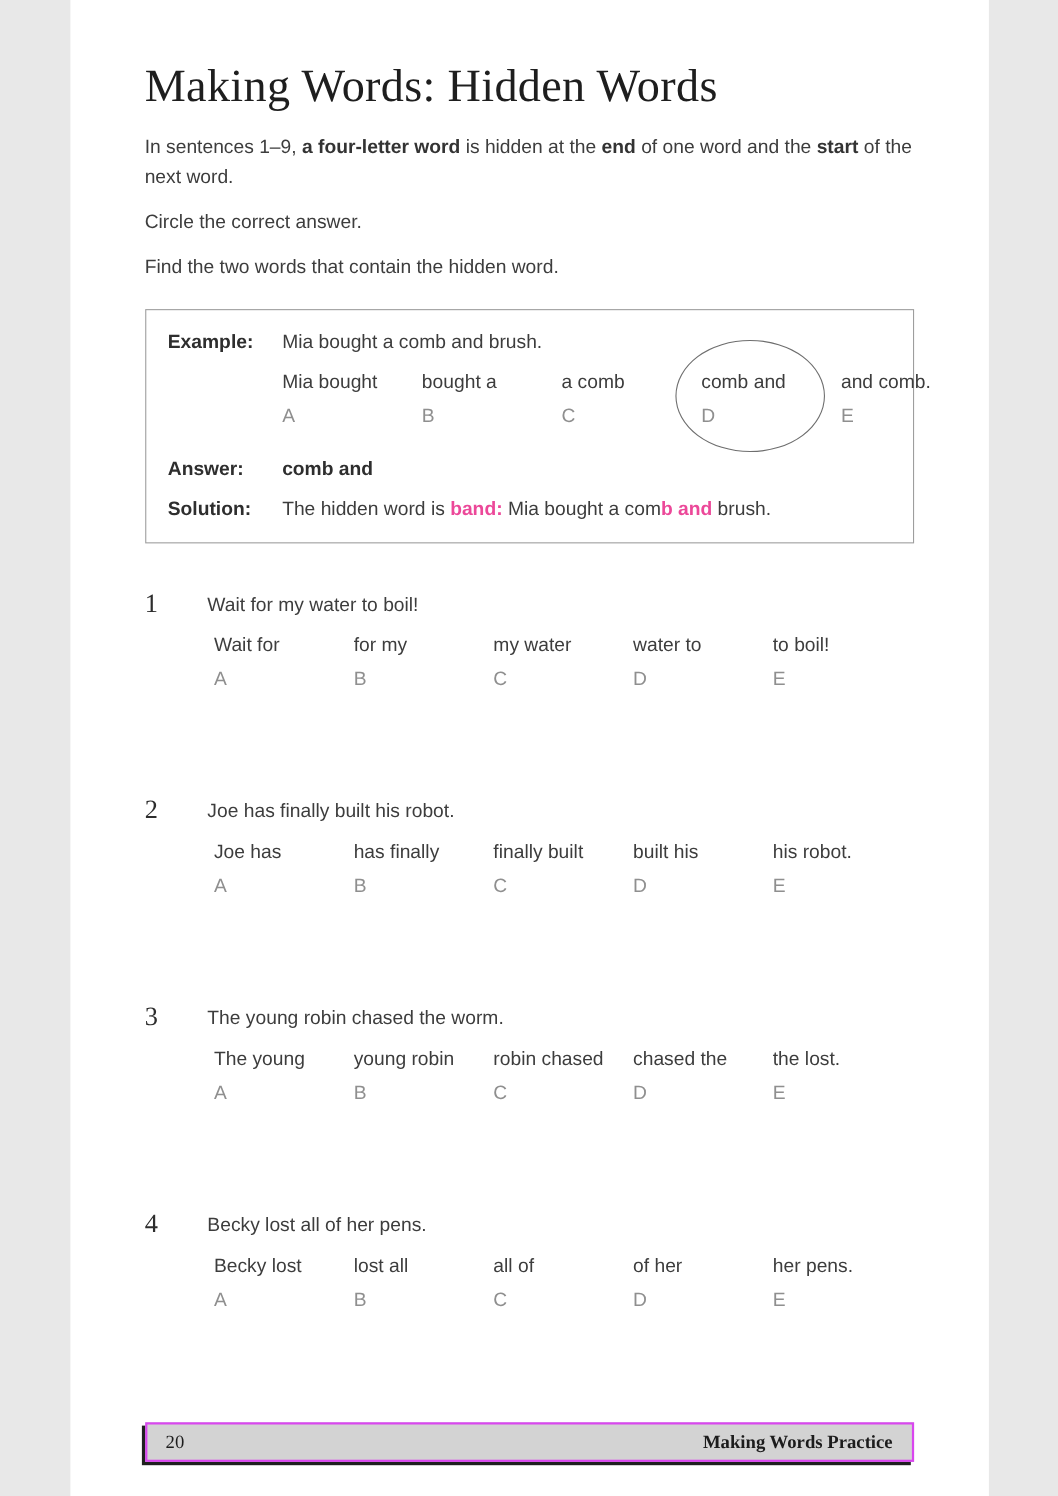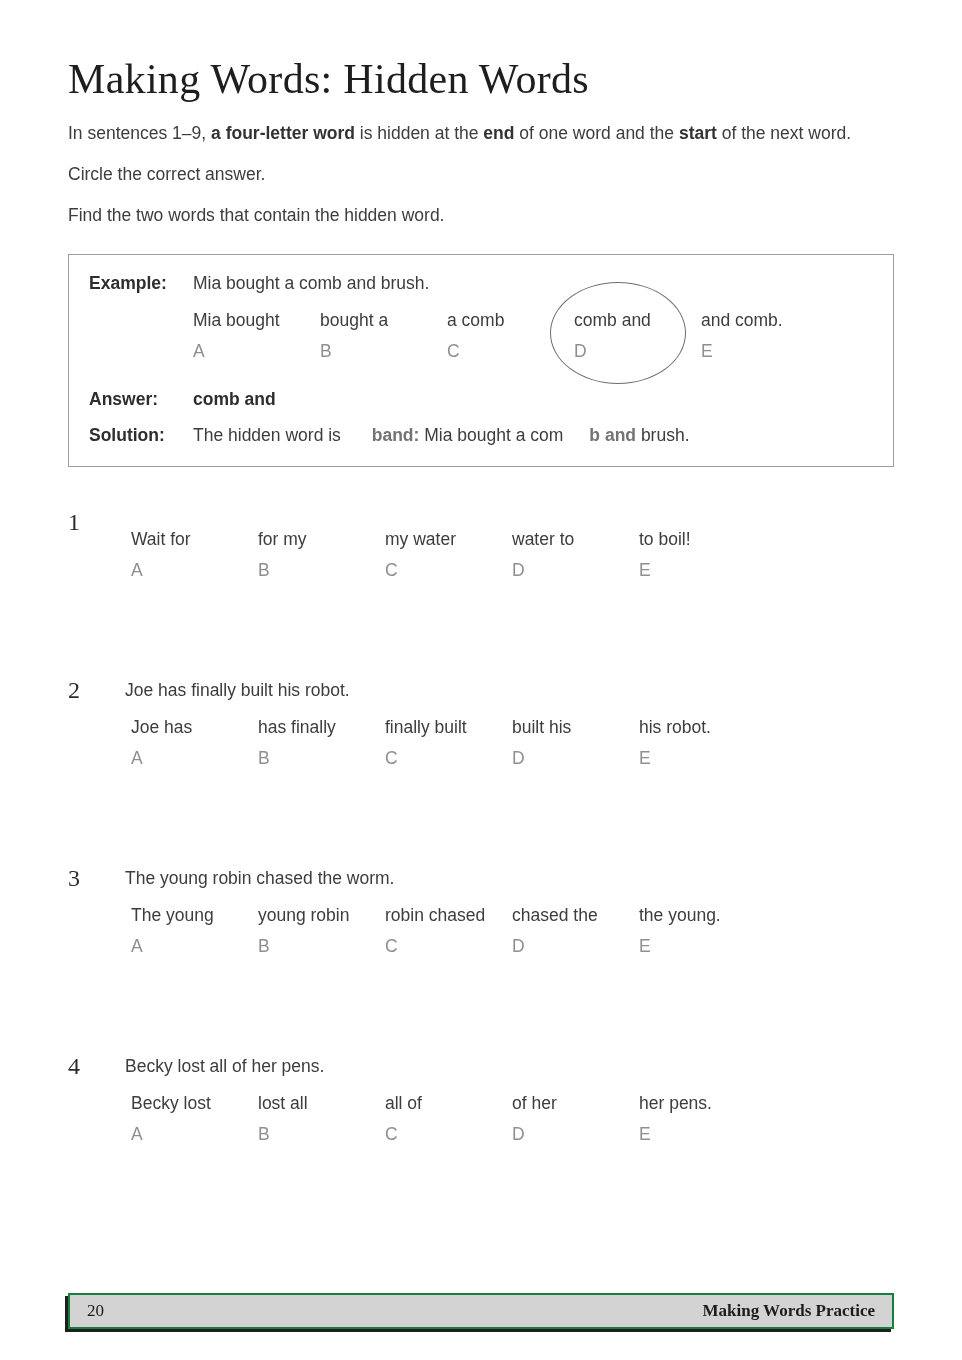--- a/index.html
+++ b/index.html
@@ -1,19 +1,19 @@
 <!DOCTYPE html>
 <html><head>
 <meta charset="utf-8">
 <style>
   * { box-sizing: border-box; }
   html, body { margin: 0; padding: 0; background: #e8e8e8; }
   .page {
     position: relative;
-    width: 962px;
+    width: 835px;
     height: 1360px;
     margin: 0 auto;
     background: #ffffff;
     font-family: "Liberation Sans", sans-serif;
     color: #3d3d3d;
     overflow: hidden;
   }
   .content { padding: 56px 68px 0 68px; }
 
   .title {
@@ -71,21 +71,21 @@
     width: 136px;
     height: 102px;
     border: 1.5px solid #6e6e6e;
     border-radius: 50%;
     pointer-events: none;
   }
 
   .ex-answer-row { margin-bottom: 15px; }
   .ex-answer { font-weight: 700; font-size: 17.5px; color: #2e2e2e; }
   .ex-solution { font-size: 17.5px; }
-  .ex-solution b { color: #737373; margin-left: 26px; }
+  .ex-solution b { color: #ec4899; }
 
   
   #questions { margin-top: 45px; }
   .question { display: flex; }
   .question + .question { margin-top: 100px; }
   .q-num {
     flex: none;
     width: 57px;
     font-family: "Liberation Serif", serif;
     font-size: 24px;
@@ -97,21 +97,21 @@
   .q-opts { margin: 17px 0 0 6px; }
 
   
   .footer-bar {
     position: absolute;
     left: 68px;
     right: 68px;
     bottom: 31px;
     height: 36px;
     background: #d3d3d3;
-    border: 2px solid #15803d;
+    border: 2px solid #d946ef;
     box-shadow: -3px 3px 0 #1f1f1f;
     display: flex;
     align-items: center;
     justify-content: space-between;
     padding: 0 17px;
     font-family: "Liberation Serif", serif;
     font-size: 17px;
     color: #1c1c1c;
   }
   .footer-label { font-weight: 700; }
@@ -176,20 +176,21 @@
       <div class="ex-row">
         <span class="ex-label">Solution:</span>
         <span class="ex-solution"><span>The hidden word is </span><b>band:</b><span> Mia bought a com</span><b>b and</b><span> brush.</span></span>
       </div>
     </div>
 
     <div id="questions">
   <div class="question">
     <div class="q-num">1</div>
     <div class="q-body">
+      <div class="q-sentence">Wait for my water to boil!</div>
       <div class="opts q-opts">
   <div class="opt">
 
     <div class="opt-word">Wait for</div>
     <div class="opt-letter">A</div>
   </div>
 
   <div class="opt">
 
     <div class="opt-word">for my</div>
@@ -279,21 +280,21 @@
   </div>
 
   <div class="opt">
 
     <div class="opt-word">chased the</div>
     <div class="opt-letter">D</div>
   </div>
 
   <div class="opt">
 
-    <div class="opt-word">the young.</div>
+    <div class="opt-word">the lost.</div>
     <div class="opt-letter">E</div>
   </div>
 </div>
     </div>
   </div>
 
   <div class="question">
     <div class="q-num">4</div>
     <div class="q-body">
       <div class="q-sentence">Becky lost all of her pens.</div>

